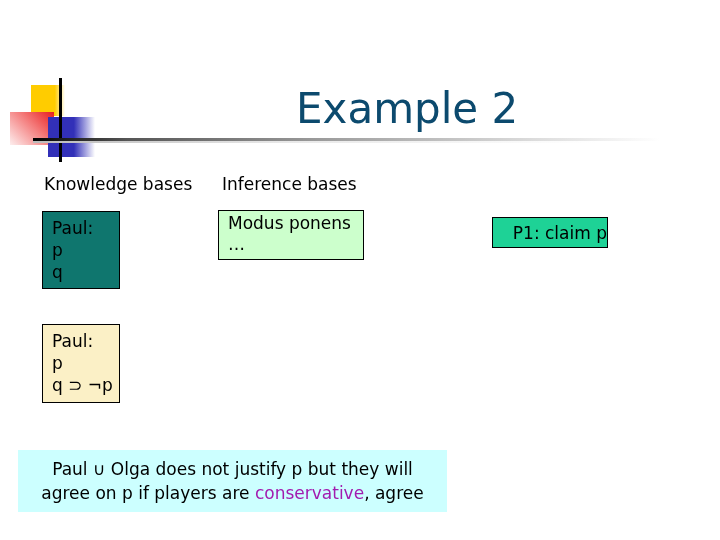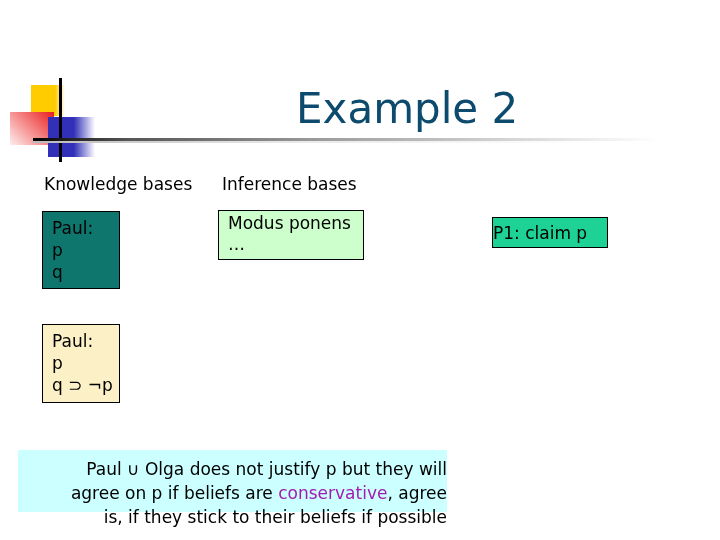--- a/index.html
+++ b/index.html
@@ -26,25 +26,25 @@
 
   .title{left:296px;top:86px;font-size:42px;line-height:46px;color:#0c4a6e;font-weight:400;margin:0;}
 
   .col-label{top:174px;font-size:17px;line-height:20px;color:#000;}
   .kb-label{left:44px;}
   .ir-label{left:222px;}
 
   .box{border:1.5px solid #000;box-sizing:border-box;font-size:17px;line-height:22px;}
   .box-paul{left:42px;top:211px;width:78px;height:78px;background:#0f766e;padding:5px 0 0 9px;}
   .box-modus{left:218px;top:210px;width:146px;height:50px;background:#CCFFCC;padding:2px 0 0 9px;line-height:21px;}
-  .box-p1{left:492px;top:217px;width:116px;height:31px;background:#1ED296;text-align:left;padding-top:4px;}
+  .box-p1{left:492px;top:217px;width:116px;height:31px;background:#1ED296;text-align:right;padding-top:4px;}
   .box-olga{left:42px;top:324px;width:78px;height:79px;background:#FBF0C6;padding:5px 0 0 9px;}
 
   .note{left:18px;top:450px;width:429px;height:62px;background:#CCFFFF;
-    font-size:17px;line-height:24px;text-align:right;padding-top:7px;box-sizing:border-box;}
+    font-size:17px;line-height:24px;text-align:center;padding-top:7px;box-sizing:border-box;}
   .note-line{white-space:nowrap;}
   .hl-red{color:#a21caf;}
 </style>
 </head>
 <body>
 
 <div class="abs logo">
   <div class="sq sq-yellow"></div>
   <div class="sq sq-red"></div>
   <div class="sq sq-blue"></div>
@@ -72,15 +72,14 @@
 <div class="abs box box-p1">P1: claim p</div>
 
 <div class="abs box box-olga">
   <div>Paul:</div>
   <div>p</div>
   <div>q ⊃ ¬p</div>
 </div>
 
 <div class="abs note">
   <div class="note-line">Paul ∪ Olga does not justify p but they will</div>
-  <div class="note-line"><span>agree on p if beliefs are </span><span class="hl-red">conservative</span><span>, agree</span></div>
-  <div class="note-line">is, if they stick to their beliefs if possible</div>
+  <div class="note-line"><span>agree on p if players are </span><span class="hl-red">conservative</span><span>, agree</span></div>
 </div>
 
 </body></html>

